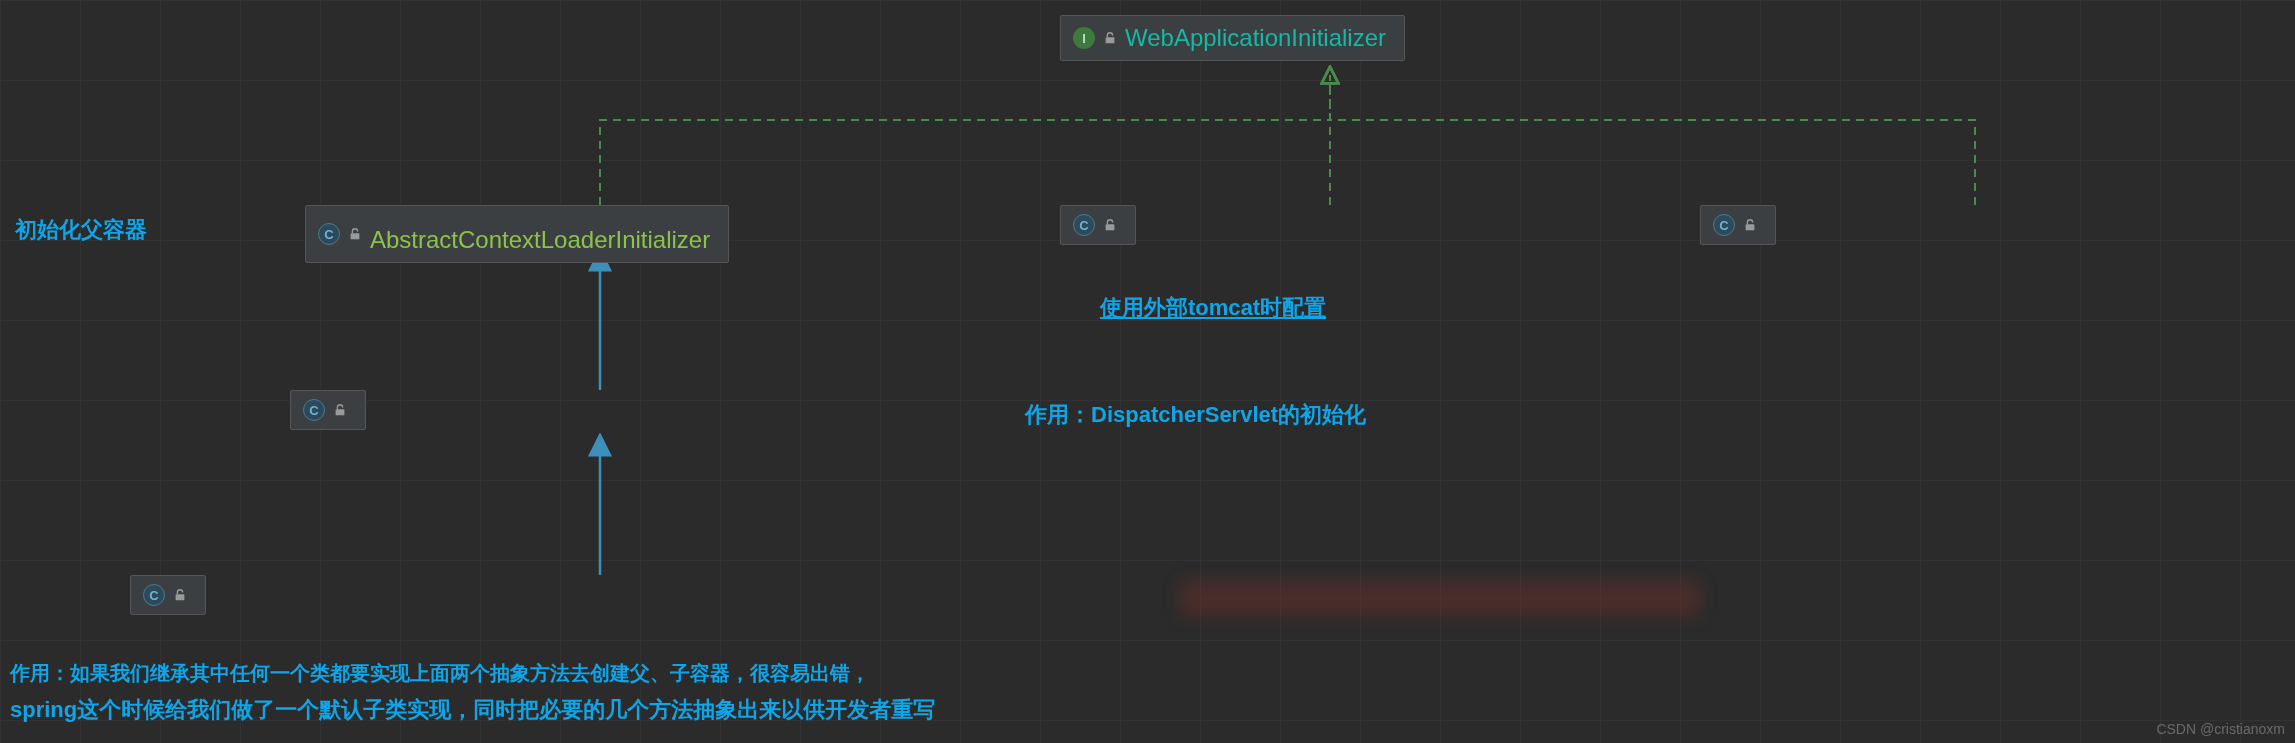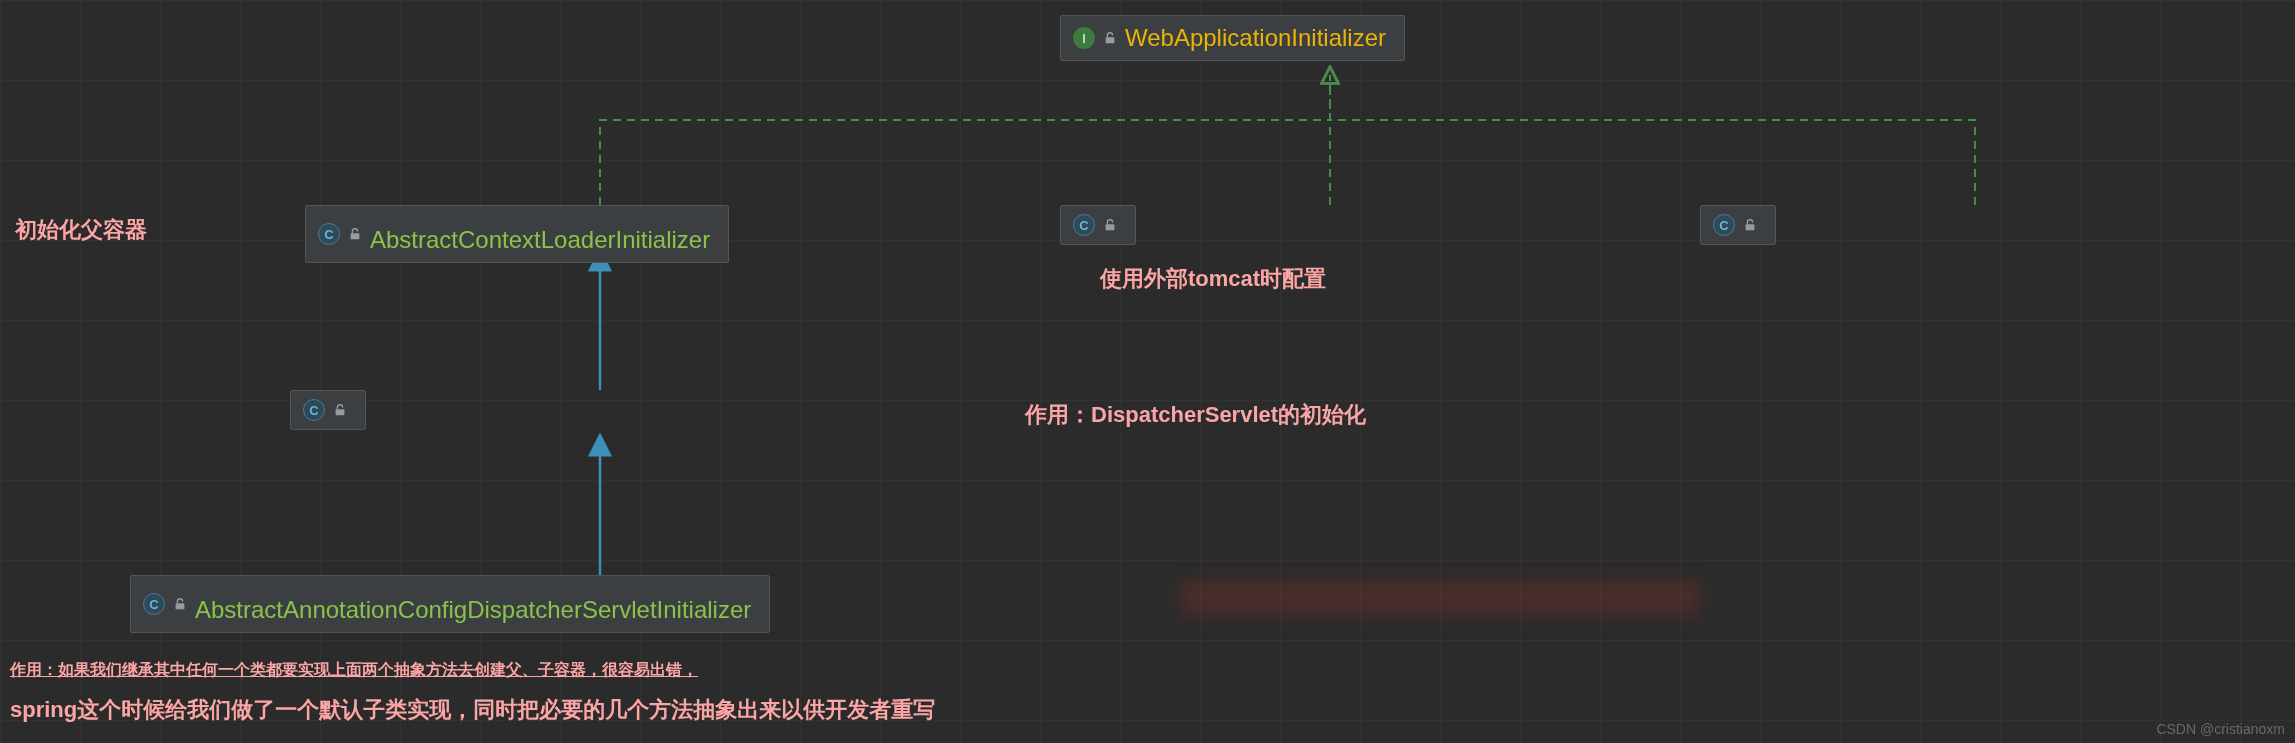--- a/index.html
+++ b/index.html
@@ -40,26 +40,26 @@
   }
   .lock svg { display:block; }
   .class-name {
     font-size: 24px;
     color: #8bc34a;
     white-space: nowrap;
     margin-top: 12px;
   }
   .interface-name {
     font-size: 24px;
-    color: #eab308;
+    color: #14b8a6;
     white-space: nowrap;
   }
   .anno {
     position: absolute;
-    color: #fca5a5;
+    color: #0ea5e9;
     font-size: 22px;
     font-weight: bold;
     white-space: nowrap;
   }
   .blur-anno {
     position: absolute;
     background: rgba(160,50,40,0.25);
     filter: blur(8px);
     border-radius: 4px;
   }
@@ -149,24 +149,23 @@
 </div>
 
 <div class="node" style="left:130px; top:575px;">
   <span class="icon-badge icon-class">C</span>
   <span class="lock">
     <svg viewBox="0 0 16 16" width="14" height="14">
         <path d="M5 7V5a3 3 0 016 0" stroke="#9a9a9a" fill="none" stroke-width="1.5"></path>
         <rect x="3" y="7" width="10" height="7" rx="1" fill="#9a9a9a"></rect>
       </svg>
   </span>
-  <span class="class-name">AbstractAnnotationConfigDispatcherServletInitializer</span>
 </div>
 
 <div class="anno" style="left:15px; top:215px;">初始化父容器</div>
-<div class="anno" style="left:1100px; top:264px;">使用外部tomcat时配置</div>
+<div class="anno" style="left:1100px; top:293px;text-decoration:underline;">使用外部tomcat时配置</div>
 <div class="anno" style="left:1025px; top:400px;text-align:right;">作用：DispatcherServlet的初始化</div>
-<div class="anno" style="left:10px; top:660px; font-size:16px;text-decoration:underline;">作用：如果我们继承其中任何一个类都要实现上面两个抽象方法去创建父、子容器，很容易出错，</div>
+<div class="anno" style="left:10px; top:660px; font-size:20px;">作用：如果我们继承其中任何一个类都要实现上面两个抽象方法去创建父、子容器，很容易出错，</div>
 <div class="anno" style="left:10px; top:695px; font-size:22px;">spring这个时候给我们做了一个默认子类实现，同时把必要的几个方法抽象出来以供开发者重写</div>
 
 <div class="blur-anno" style="left:1180px; top:580px; width:520px; height:36px;"></div>
 
 <div class="watermark">CSDN @cristianoxm</div>
 
 </body></html>

